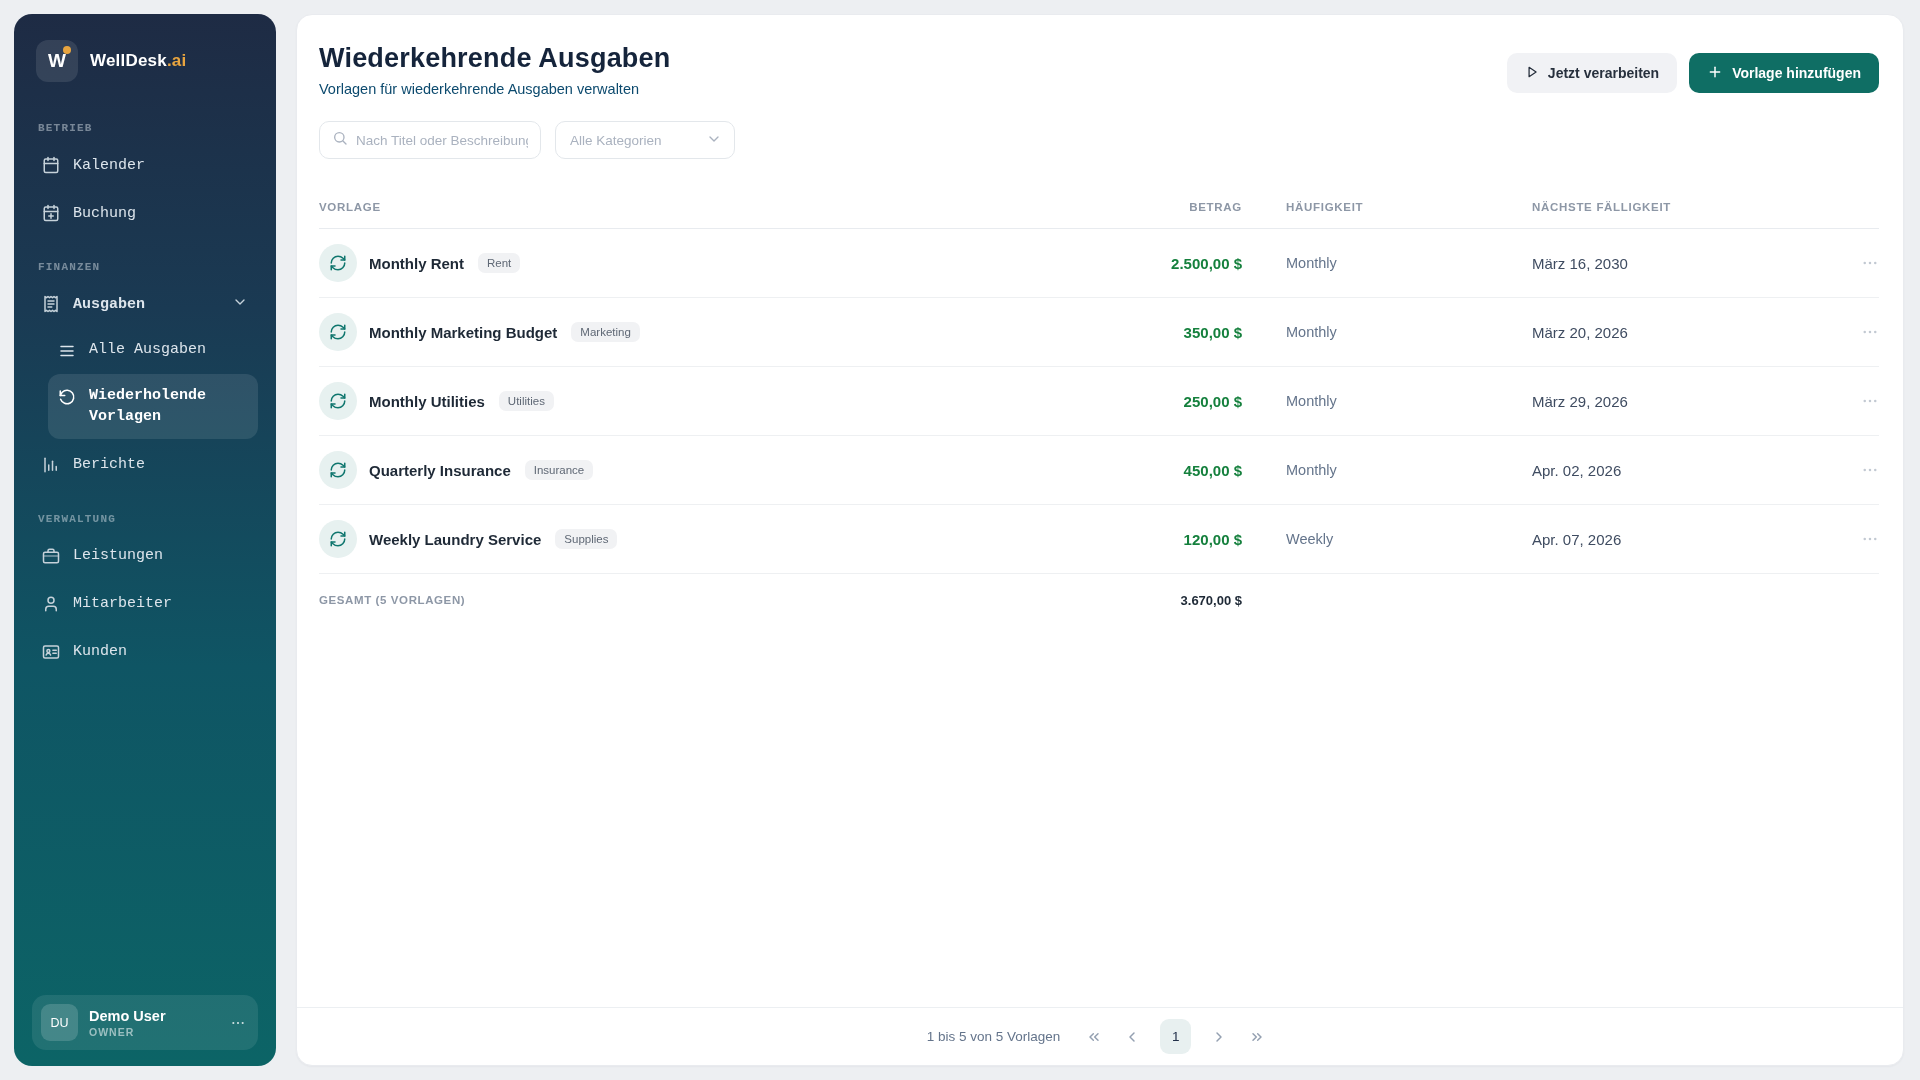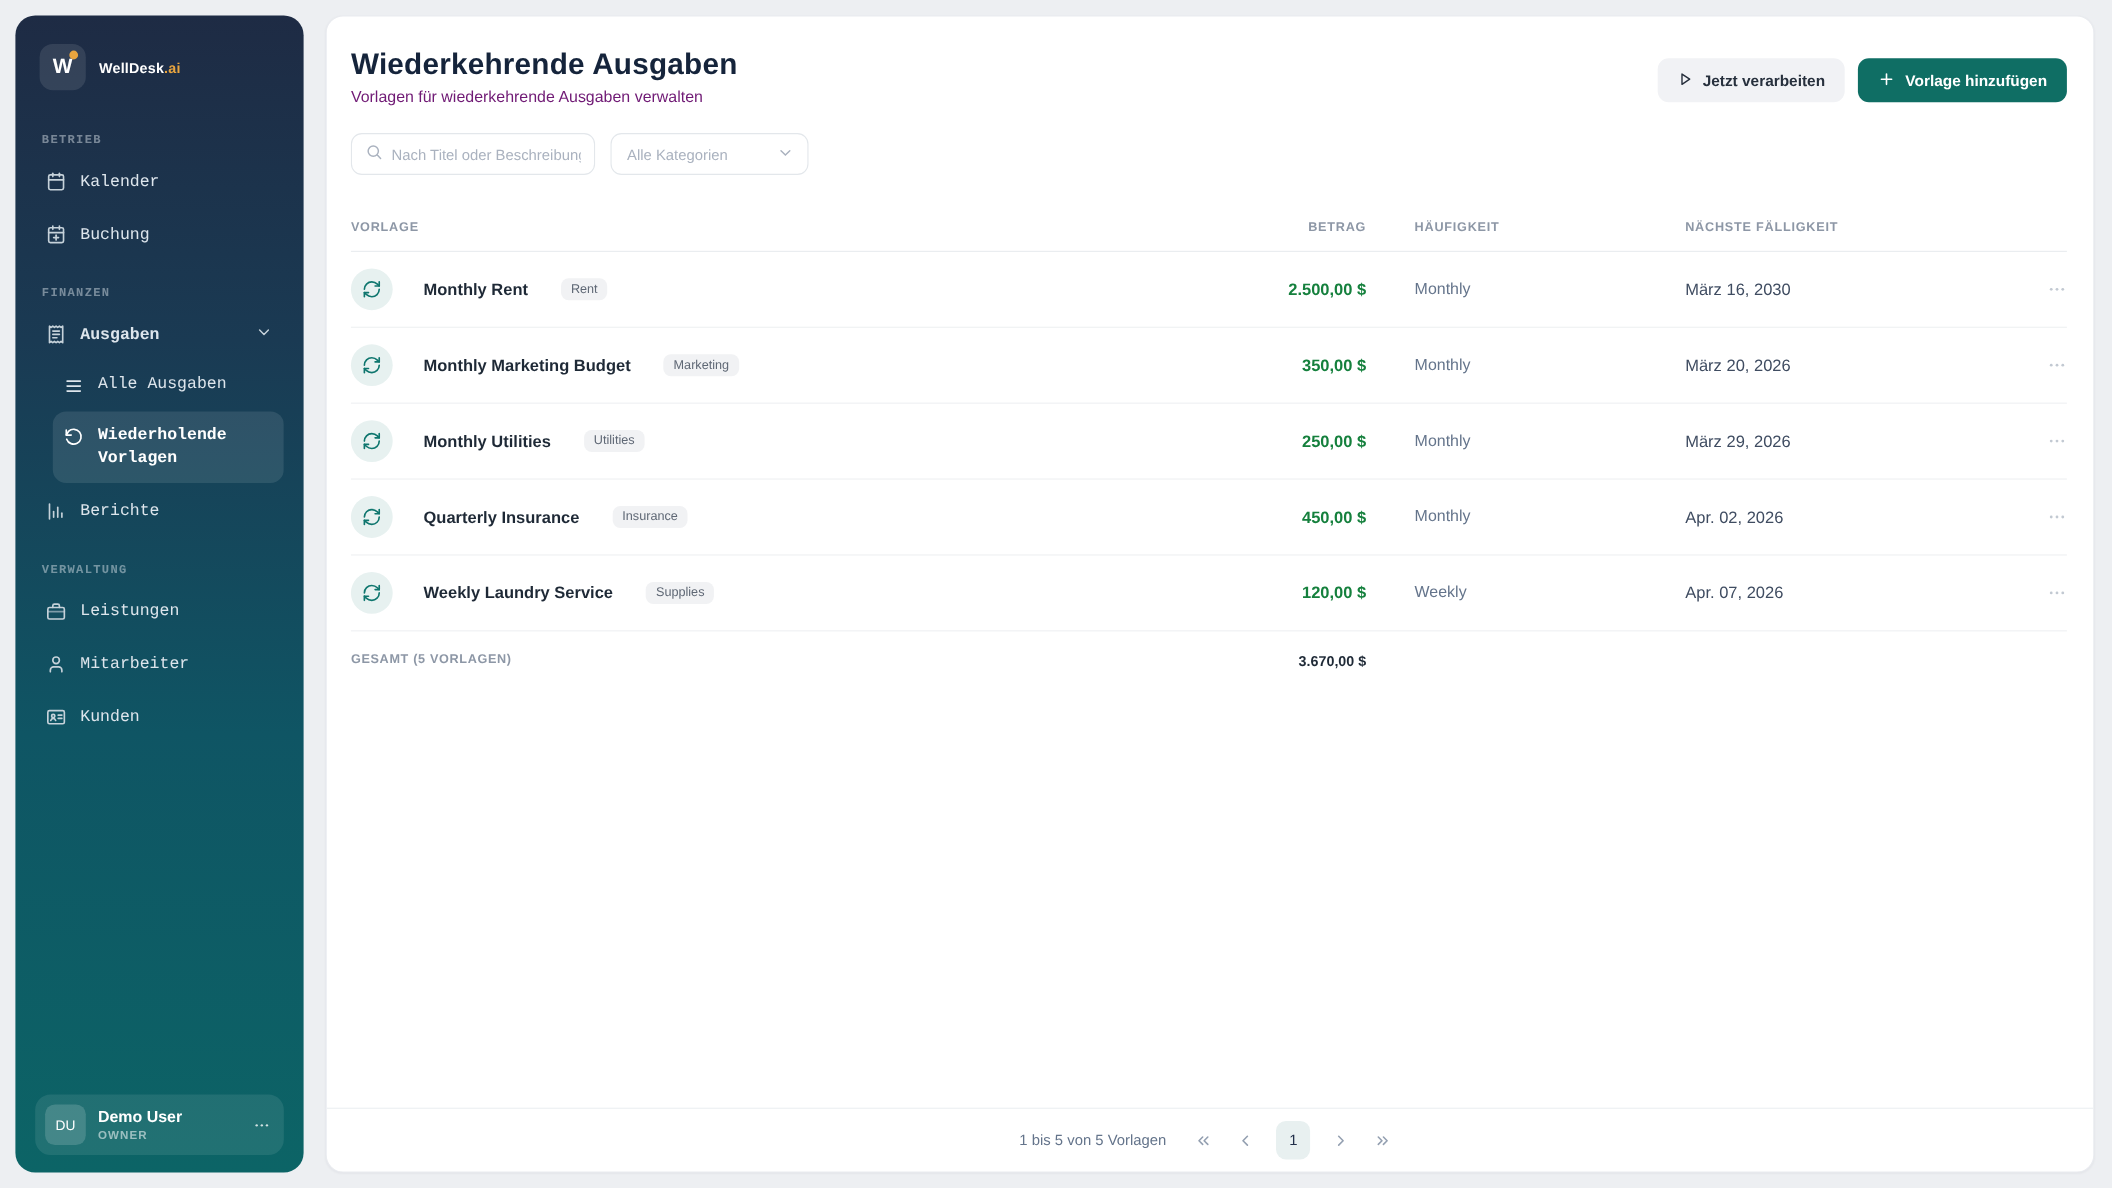--- a/index.html
+++ b/index.html
@@ -25,21 +25,21 @@
   .brand-badge {
     position:relative; width:42px; height:42px; border-radius:12px;
     background:rgba(255,255,255,.10);
     display:flex; align-items:center; justify-content:center;
     font-size:19px; font-weight:bold; color:#ffffff;
   }
   .brand-dot {
     position:absolute; top:6px; right:7px; width:8px; height:8px;
     border-radius:50%; background:#e9a53f;
   }
-  .brand-name { font-size:13px; font-weight:bold; color:#ffffff; letter-spacing:.2px; }
+  .brand-name { font-size:17px; font-weight:bold; color:#ffffff; letter-spacing:.2px; }
   .brand-suffix { color:#e9a53f; font-weight:bold; }
 
   .nav { flex:1 1 auto; overflow:hidden; margin-top:8px;font-family:Liberation Mono, monospace; }
   .nav-section-label {
     font-size:11px; font-weight:bold; letter-spacing:1.2px;
     color:rgba(221,229,236,.48);
     margin:26px 6px 9px 6px;
   }
   .nav-item {
     display:flex; align-items:center; gap:13px;
@@ -85,21 +85,21 @@
   .main {
     position:absolute; left:296px; top:14px; width:1608px; height:1052px;
     background:#ffffff; border:1px solid #e9ebef; border-radius:16px;
     box-shadow:0 1px 2px rgba(16,24,40,.04);
     display:flex; flex-direction:column;
     overflow:hidden;
   }
   .main-inner { padding:28px 24px 0 22px; }
   .page-head { display:flex; align-items:center; justify-content:space-between; }
   .page-title { font-size:27px; font-weight:bold; color:#15243b; letter-spacing:.2px; }
-  .page-subtitle { font-size:14.5px; color:#701a75; margin-top:7px; }
+  .page-subtitle { font-size:14.5px; color:#0c4a6e; margin-top:7px; }
   .head-actions { display:flex; gap:12px; padding-top:6px; }
   .btn {
     display:flex; align-items:center; gap:9px;
     height:40px; padding:17px 18px; border-radius:10px;
     font-size:14px; font-weight:600; border:none; cursor:pointer;
     font-family:inherit;
   }
   .btn-secondary { background:#f1f2f5; color:#27303d; }
   .btn-primary { background:#0f6e64; color:#ffffff; }
 
@@ -126,21 +126,21 @@
   
   .table { margin-top:26px; flex:1 1 auto; display:flex; flex-direction:column; padding:0 24px 0 22px; }
   .tgrid { display:grid; grid-template-columns:1fr 150px 290px 300px 47px; align-items:center; }
   .thead { height:44px; border-bottom:1px solid #e8ebef; }
   .th {
     font-size:11.5px; font-weight:bold; letter-spacing:.7px; color:#8d97a6;
   }
   .th-amount { text-align:right; }
   .th-freq, .td-freq { padding-left:44px; }
   .trow { height:69px; border-bottom:1px solid #eef0f2; }
-  .cell-name { display:flex; align-items:center; gap:28px; min-width:0; }
+  .cell-name { display:flex; align-items:center; gap:12px; min-width:0; }
   .row-icon {
     width:38px; height:38px; border-radius:50%; background:#e7f1f0;
     display:flex; align-items:center; justify-content:center;
     color:#0f766e; flex:0 0 auto;
   }
   .row-title { font-size:15px; font-weight:600; color:#1e2936; white-space:nowrap; }
   .badge {
     font-size:11.5px; color:#5f6875; background:#f1f2f4;
     padding:4px 9px; border-radius:7px; margin-left:2px; white-space:nowrap;
   }

